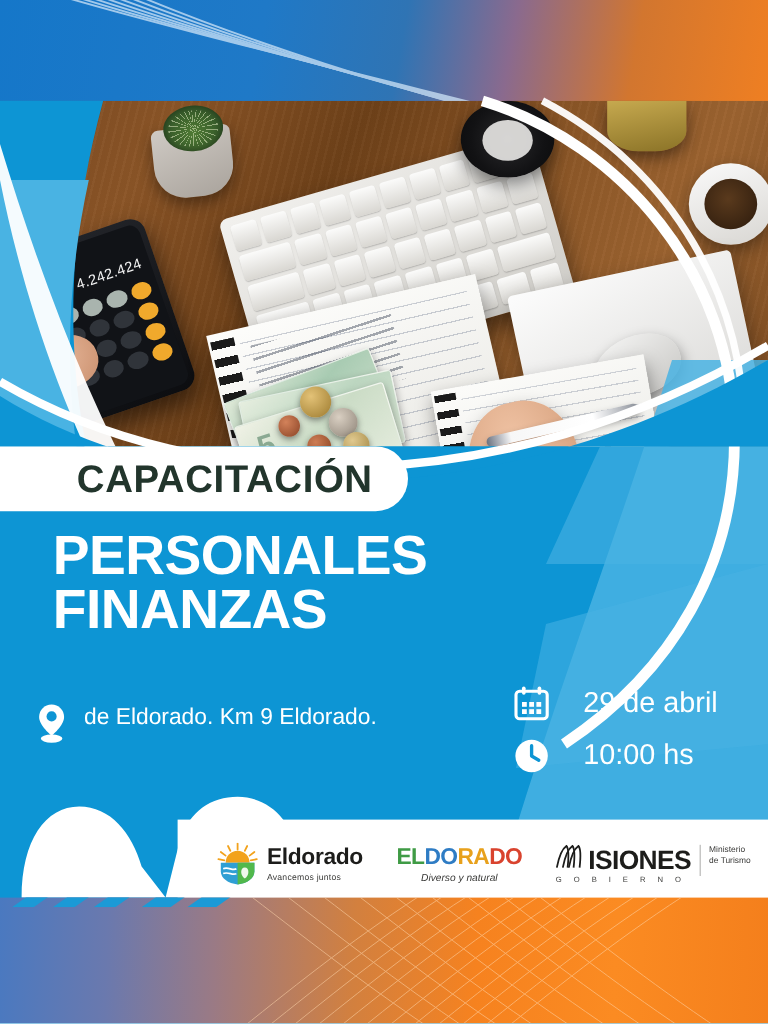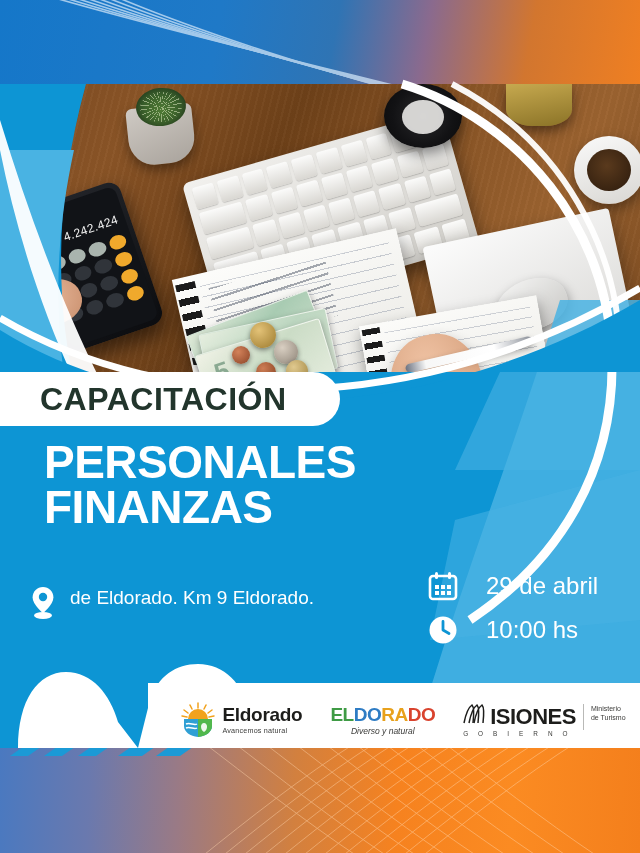--- a/index.html
+++ b/index.html
@@ -134,21 +134,21 @@
     background:linear-gradient(90deg,#6b7280 0%,#f7f7f7 16%,#ffffff 70%,#8a8f98 100%);
     border-radius:5px; transform:rotate(-13deg); box-shadow:0 3px 6px rgba(0,0,0,.35); }
 
   
   .curves { position:absolute; left:0; top:0; width:640px; height:853px; pointer-events:none; }
 
   
   .badge {
     position:absolute; left:0; top:372px; width:340px; height:54px;
     background:#ffffff; border-radius:0 30px 30px 0;
-    display:flex; align-items:center; padding-left:40px;
+    display:flex; align-items:center; padding-left:64px;
   }
   .badge-text { color:#22352c; font-size:32px; font-weight:bold; letter-spacing:.5px;
     font-family:"Liberation Sans", sans-serif; }
 
   
   .headline { position:absolute; left:44px; top:440px; width:520px; color:#fff;
     font-size:46px; font-weight:bold; line-height:.98; letter-spacing:-.5px; }
   .headline div { white-space:nowrap; }
 
   
@@ -409,21 +409,21 @@
         </g>
         <path d="M8,17 A10,10 0 0 1 28,17 Z" fill="#f2a21c"></path>
         <path d="M4,17 L32,17 L32,24 C32,30 26,34 18,35 C10,34 4,30 4,24 Z" fill="#2f9fd4"></path>
         <path d="M18,17 L32,17 L32,24 C32,30 26,34 18,35 Z" fill="#51b84c"></path>
         <path d="M6,22 C10,20 14,24 17,22" fill="none" stroke="#ffffff" stroke-width="1.4"></path>
         <path d="M6,26 C10,24 14,28 17,26" fill="none" stroke="#ffffff" stroke-width="1.4"></path>
         <path d="M24,21 C28,21 28,28 24,30 C20,28 20,21 24,21 Z" fill="#ffffff" opacity=".9"></path>
       </svg>
       <div class="l1-text">
         <div class="l1-name">Eldorado</div>
-        <div class="l1-sub">Avancemos natural</div>
+        <div class="l1-sub">Avancemos juntos</div>
       </div>
     </div>
 
     <div class="logo l2">
       <div class="l2-word">
         <span style="color:#3f9b45">E</span>
           <span style="color:#3f9b45">L</span>
           <span style="color:#2e7cc4">D</span>
           <span style="color:#2e7cc4">O</span>
           <span style="color:#e8a11c">R</span>

